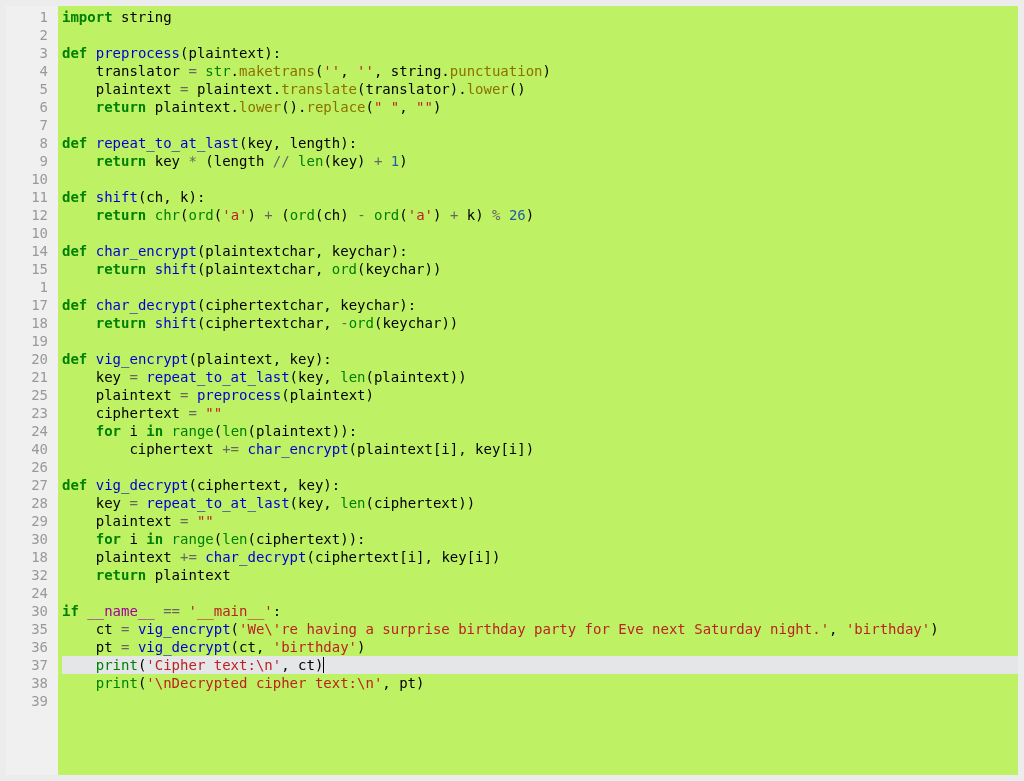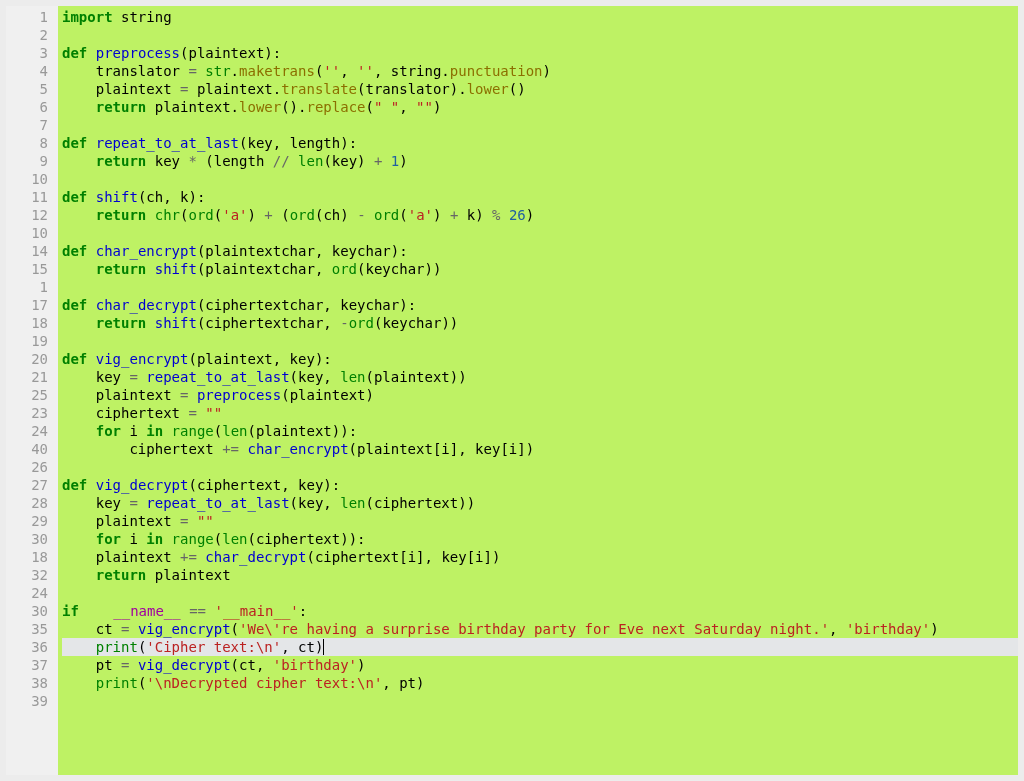--- a/index.html
+++ b/index.html
@@ -40,21 +40,21 @@
   .line.hl { background: #e4e6e8; }
   .kw { color: #008000; font-weight: bold; }   
   .nb { color: #008000; }                       
   .fn { color: #0000d0; }                       
   .mt { color: #8b6f00; }                       
   .op { color: #666; }                          
   .pr { color: #000; }                          
   .s  { color: #b22; }                          
   .n  { color: #2060a0; }                       
   .id { color: #000; }                          
-  .du { color: #a000a0; margin-left: 26px; }                       
+  .du { color: #a000a0; }                       
   .cursor { border-right: 1px solid #000; margin-right:-1px; }
 </style>
 </head>
 <body>
 
 <div class="editor">
   <div class="gutter">
       <div>1</div>
       <div>2</div>
       <div>3</div>
@@ -124,17 +124,17 @@
       <div class="line">&nbsp;</div>
       <div class="line"><span class="kw">def</span><span class="id"> </span><span class="fn">vig_decrypt</span><span class="pr">(</span><span class="id">ciphertext</span><span class="pr">, </span><span class="id">key</span><span class="pr">):</span></div>
       <div class="line"><span class="id">    key </span><span class="op">=</span><span class="id"> </span><span class="fn">repeat_to_at_last</span><span class="pr">(</span><span class="id">key</span><span class="pr">, </span><span class="nb">len</span><span class="pr">(</span><span class="id">ciphertext</span><span class="pr">))</span></div>
       <div class="line"><span class="id">    plaintext </span><span class="op">=</span><span class="id"> </span><span class="s">""</span></div>
       <div class="line"><span class="id">    </span><span class="kw">for</span><span class="id"> i </span><span class="kw">in</span><span class="id"> </span><span class="nb">range</span><span class="pr">(</span><span class="nb">len</span><span class="pr">(</span><span class="id">ciphertext</span><span class="pr">)):</span></div>
       <div class="line"><span class="id">    plaintext </span><span class="op">+=</span><span class="id"> </span><span class="fn">char_decrypt</span><span class="pr">(</span><span class="id">ciphertext</span><span class="pr">[</span><span class="id">i</span><span class="pr">], </span><span class="id">key</span><span class="pr">[</span><span class="id">i</span><span class="pr">])</span></div>
       <div class="line"><span class="id">    </span><span class="kw">return</span><span class="id"> plaintext</span></div>
       <div class="line">&nbsp;</div>
       <div class="line"><span class="kw">if</span><span class="id"> </span><span class="du">__name__</span><span class="id"> </span><span class="op">==</span><span class="id"> </span><span class="s">'__main__'</span><span class="pr">:</span></div>
       <div class="line"><span class="id">    ct </span><span class="op">=</span><span class="id"> </span><span class="fn">vig_encrypt</span><span class="pr">(</span><span class="s">'We\'re having a surprise birthday party for Eve next Saturday night.'</span><span class="pr">, </span><span class="s">'birthday'</span><span class="pr">)</span></div>
+      <div class="line"><span class="id">    pt </span><span class="op">=</span><span class="id"> </span><span class="fn">vig_decrypt</span><span class="pr">(</span><span class="id">ct</span><span class="pr">, </span><span class="s">'birthday'</span><span class="pr">)</span></div>
       <div class="line hl"><span class="id">    </span><span class="nb">print</span><span class="pr">(</span><span class="s">'Cipher text:\n'</span><span class="pr">, </span><span class="id">ct</span><span class="pr">)</span><span class="cursor"></span></div>
-      <div class="line"><span class="id">    pt </span><span class="op">=</span><span class="id"> </span><span class="fn">vig_decrypt</span><span class="pr">(</span><span class="id">ct</span><span class="pr">, </span><span class="s">'birthday'</span><span class="pr">)</span></div>
       <div class="line"><span class="id">    </span><span class="nb">print</span><span class="pr">(</span><span class="s">'\nDecrypted cipher text:\n'</span><span class="pr">, </span><span class="id">pt</span><span class="pr">)</span></div>
     </div>
 </div>
 
 </body></html>

